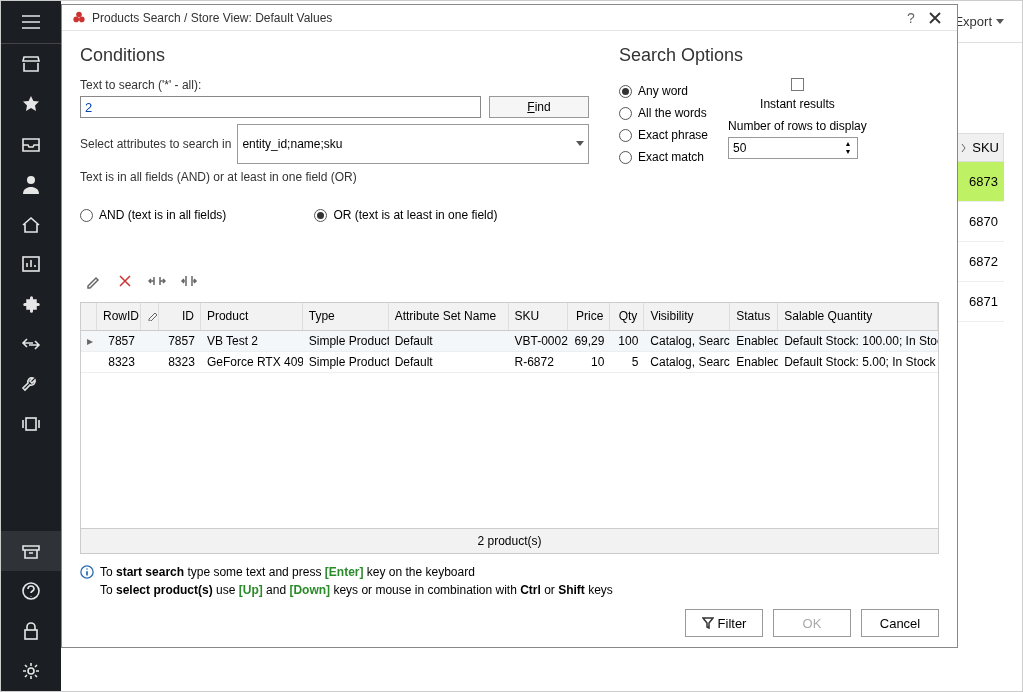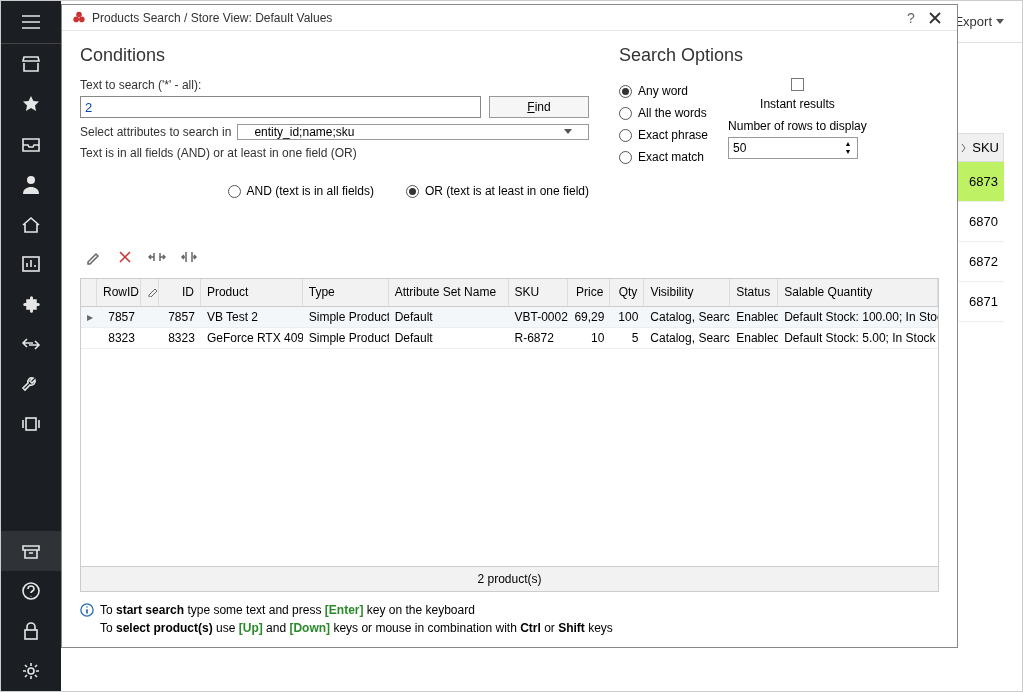--- a/index.html
+++ b/index.html
@@ -36,23 +36,23 @@
 .conditions { flex: 1; }
 .section-h { font-size: 18px; color: #333; margin-bottom: 12px; }
 .label { font-size: 12px; color: #333; margin-bottom: 4px; display: block; }
 .search-row { display: flex; gap: 8px; margin-bottom: 6px; }
 .text-input { flex: 1; height: 22px; border: 1px solid #888; padding: 0 4px; font-size: 13px; color: #0645ad; background: #fff; }
 .text-input::selection { background: #bcd4ec; }
 .find-btn { width: 100px; height: 22px; border: 1px solid #999; background: #f6f6f6; font-size: 12px; cursor: pointer; }
 .find-btn u { text-decoration: underline; }
 .attr-row { display: flex; align-items: center; gap: 6px; margin-bottom: 6px; }
 .attr-row .label { margin: 0; }
-.combo { flex: 1; height: 16px; border: 1px solid #999; padding: 0 16px; font-size: 12px; background: #fff; display: flex; align-items: center; justify-content: space-between; cursor: pointer; }
+.combo { flex: 1; height: 40px; border: 1px solid #999; padding: 0 4px; font-size: 12px; background: #fff; display: flex; align-items: center; justify-content: space-between; cursor: pointer; }
 .hint { font-size: 12px; color: #333; margin-top: 6px; }
-.radio-row { display: flex; gap: 32px; margin-top: 24px; font-size: 12px; justify-content: flex-end; }
+.radio-row { display: flex; gap: 88px; margin-top: 24px; font-size: 12px; }
 .radio { display: flex; align-items: center; gap: 6px; cursor: pointer; }
 .radio .circ { width: 13px; height: 13px; border: 1px solid #555; border-radius: 50%; display: flex; align-items: center; justify-content: center; }
 .radio .circ .dot { width: 7px; height: 7px; background: #333; border-radius: 50%; }
 .search-opts { width: 320px; }
 .opts-row { display: flex; gap: 20px; }
 .word-opts { display: flex; flex-direction: column; gap: 8px; font-size: 12px; margin-top: 6px; }
 .right-opts { font-size: 12px; }
 .check { display: flex; align-items: center; gap: 6px; cursor: pointer; flex-direction: column; }
 .check .box { width: 13px; height: 13px; border: 1px solid #777; }
 .num-row { display: flex; align-items: center; margin-top: 4px; }
@@ -417,16 +417,30 @@
           <svg class="info-icon" viewBox="0 0 16 16">
               <circle cx="8" cy="8" r="7" fill="none" stroke="#2a6db5" stroke-width="1.5"></circle>
               <path d="M8 4v1M8 7v5" stroke="#2a6db5" stroke-width="2"></path>
             </svg>
           <div>
             <div><span>To </span><b>start search</b><span> type some text and press </span><span class="kb">[Enter]</span><span> key on the keyboard</span></div>
             <div><span>To </span><b>select product(s)</b><span> use </span><span class="kb">[Up]</span><span> and </span><span class="kb">[Down]</span><span> keys or mouse in combination with </span><b>Ctrl</b><span> or </span><b>Shift</b><span> keys</span></div>
           </div>
         </div>
 
+        <div class="dlg-buttons">
+          <button class="dlg-btn">
+            <svg width="12" height="12" style="stroke:#333;fill:none;stroke-width:1.5">
+                <path d="M1 1h10L7 6v5l-2-1V6z"></path>
+              </svg>
+            <span>Filter</span>
+          </button>
+          <button class="dlg-btn disabled">
+              <span>OK</span>
+            </button>
+          <button class="dlg-btn">
+              <span>Cancel</span>
+            </button>
+        </div>
       </div>
     </div>
   </div>
 </div>
 
 </body></html>

